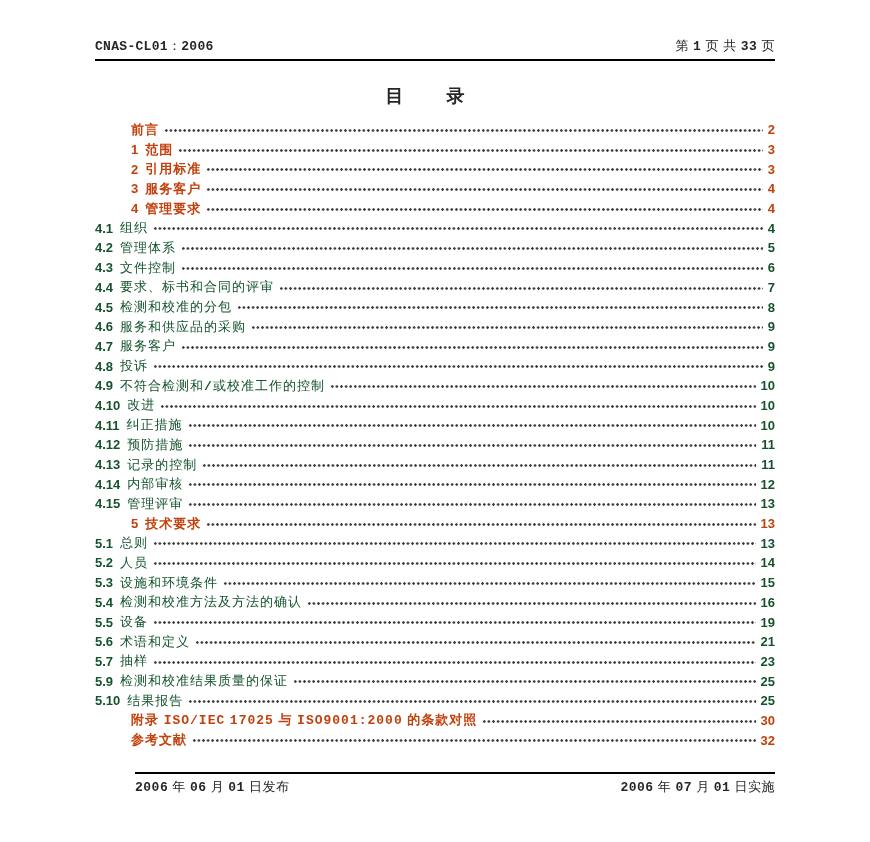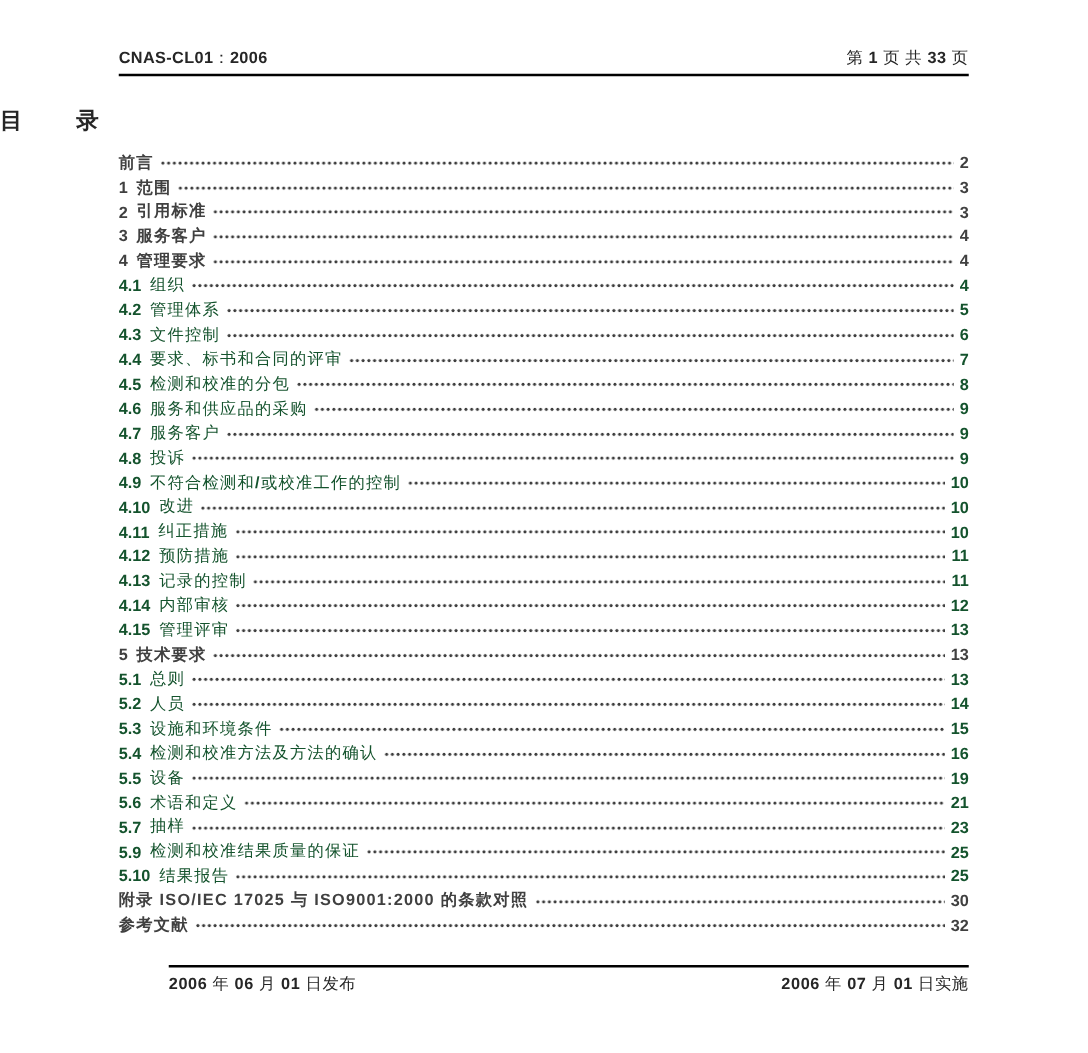--- a/index.html
+++ b/index.html
@@ -13,29 +13,29 @@
   
   .header { position:absolute; left:95px; right:95px; top:37px; }
   .header-row { display:flex; justify-content:space-between; align-items:baseline; font-size:13px; }
   .doc-code { letter-spacing:0.3px; }
   .page-indicator { letter-spacing:0.5px; }
   .header-rule { border-bottom:2px solid #000; margin-top:4px; }
 
   
   .title {
     position:absolute; left:0; right:18px; top:84px;
-    font-size:18px; font-weight:700;
+    text-align:center; font-size:18px; font-weight:700;
     word-spacing:34px; letter-spacing:2px;
   }
 
   
   .toc { position:absolute; left:95px; right:95px; top:120px; }
   .row { display:flex; align-items:center; height:19.7px; font-size:13px; color:#14532d; }
-  .row.bold { font-weight:700; color:#404040; }
-  .latin { font-weight:700; }
+  .row.bold { font-weight:700; color:#c2410c;margin-left:36px; }
+  .latin { font-weight:700;font-family:Liberation Mono, monospace; }
   .num { font-weight:700; margin-right:7px; white-space:pre; }
   .num:empty { margin-right:0; }
   .lbl { white-space:pre; letter-spacing:1px; }
   .dots {
     flex:1; align-self:stretch; margin:0 3px 0 5px;
     background-image:radial-gradient(circle, #3c3c3c 1.05px, rgba(0,0,0,0) 1.4px);
     background-size:4.6px 4.6px;
     background-repeat:repeat-x;
     background-position:0 8px;
   }

